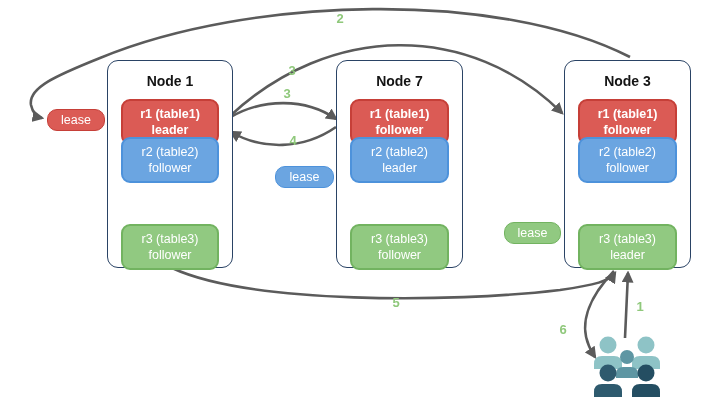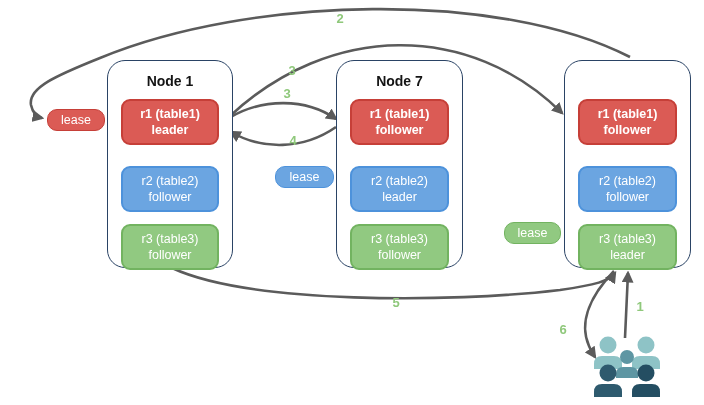--- a/index.html
+++ b/index.html
@@ -8,37 +8,37 @@
     width:704px;height:405px;
     background:#ffffff;
     font-family:"Liberation Sans", sans-serif;
     overflow:hidden;
   }
   .layer{position:absolute;left:0;top:0;width:704px;height:405px;}
   .node{
     position:absolute;top:60px;height:208px;
     background:#ffffff;
     border:1.5px solid var(--node_border,#2A4365);
-    border-radius:18px;
+    border-radius:11px;
     box-sizing:border-box;
   }
   .node-title{
     text-align:center;margin-top:12px;
     font-size:14px;font-weight:700;color:var(--title,#141414);
   }
   .replica{
     position:absolute;left:13px;right:13px;height:46px;
     border-radius:9px;border:2px solid;box-sizing:border-box;
     display:flex;flex-direction:column;align-items:center;justify-content:center;
     color:#ffffff;font-size:12.5px;line-height:1.3;text-align:center;
   }
   .replica[data-color="red"]{background:var(--red_fill,#DB5B55);border-color:var(--red_border,#C63F38);font-weight:bold;}
   .replica[data-color="blue"]{background:var(--blue_fill,#6BA5E1);border-color:var(--blue_border,#4D92DB);}
   .replica[data-color="green"]{background:var(--green_fill,#91C981);border-color:var(--green_border,#72B360);margin-top:16px;}
-  .r-top1{top:38px}.r-top2{top:105px}.r-top3{top:147px}
+  .r-top1{top:38px}.r-top2{top:76px}.r-top3{top:147px}
   .lease{
     position:absolute;height:20px;border-radius:10px;border:1.5px solid;box-sizing:content-box;
     display:flex;align-items:center;justify-content:center;
     color:#ffffff;font-size:12.5px;
   }
   .lease[data-color="red"]{background:var(--red_fill,#DB5B55);border-color:var(--red_border,#C63F38);}
   .lease[data-color="blue"]{background:var(--blue_fill,#6BA5E1);border-color:var(--blue_border,#4D92DB);}
   .lease[data-color="green"]{background:var(--green_fill,#91C981);border-color:var(--green_border,#72B360);}
   .flow-label{
     position:absolute;width:16px;text-align:center;
@@ -106,20 +106,21 @@
       <span>r2 (table2)</span>
       <span>leader</span>
     </div>
     <div class="replica r-top3" data-color="green">
       <span>r3 (table3)</span>
       <span>follower</span>
     </div>
   </div>
 
   <div class="node" style="left:564px;width:127px;">
+    <div class="node-title">Node 3</div>
     <div class="replica r-top1" data-color="red">
       <span>r1 (table1)</span>
       <span>follower</span>
     </div>
     <div class="replica r-top2" data-color="blue">
       <span>r2 (table2)</span>
       <span>follower</span>
     </div>
     <div class="replica r-top3" data-color="green">
       <span>r3 (table3)</span>

